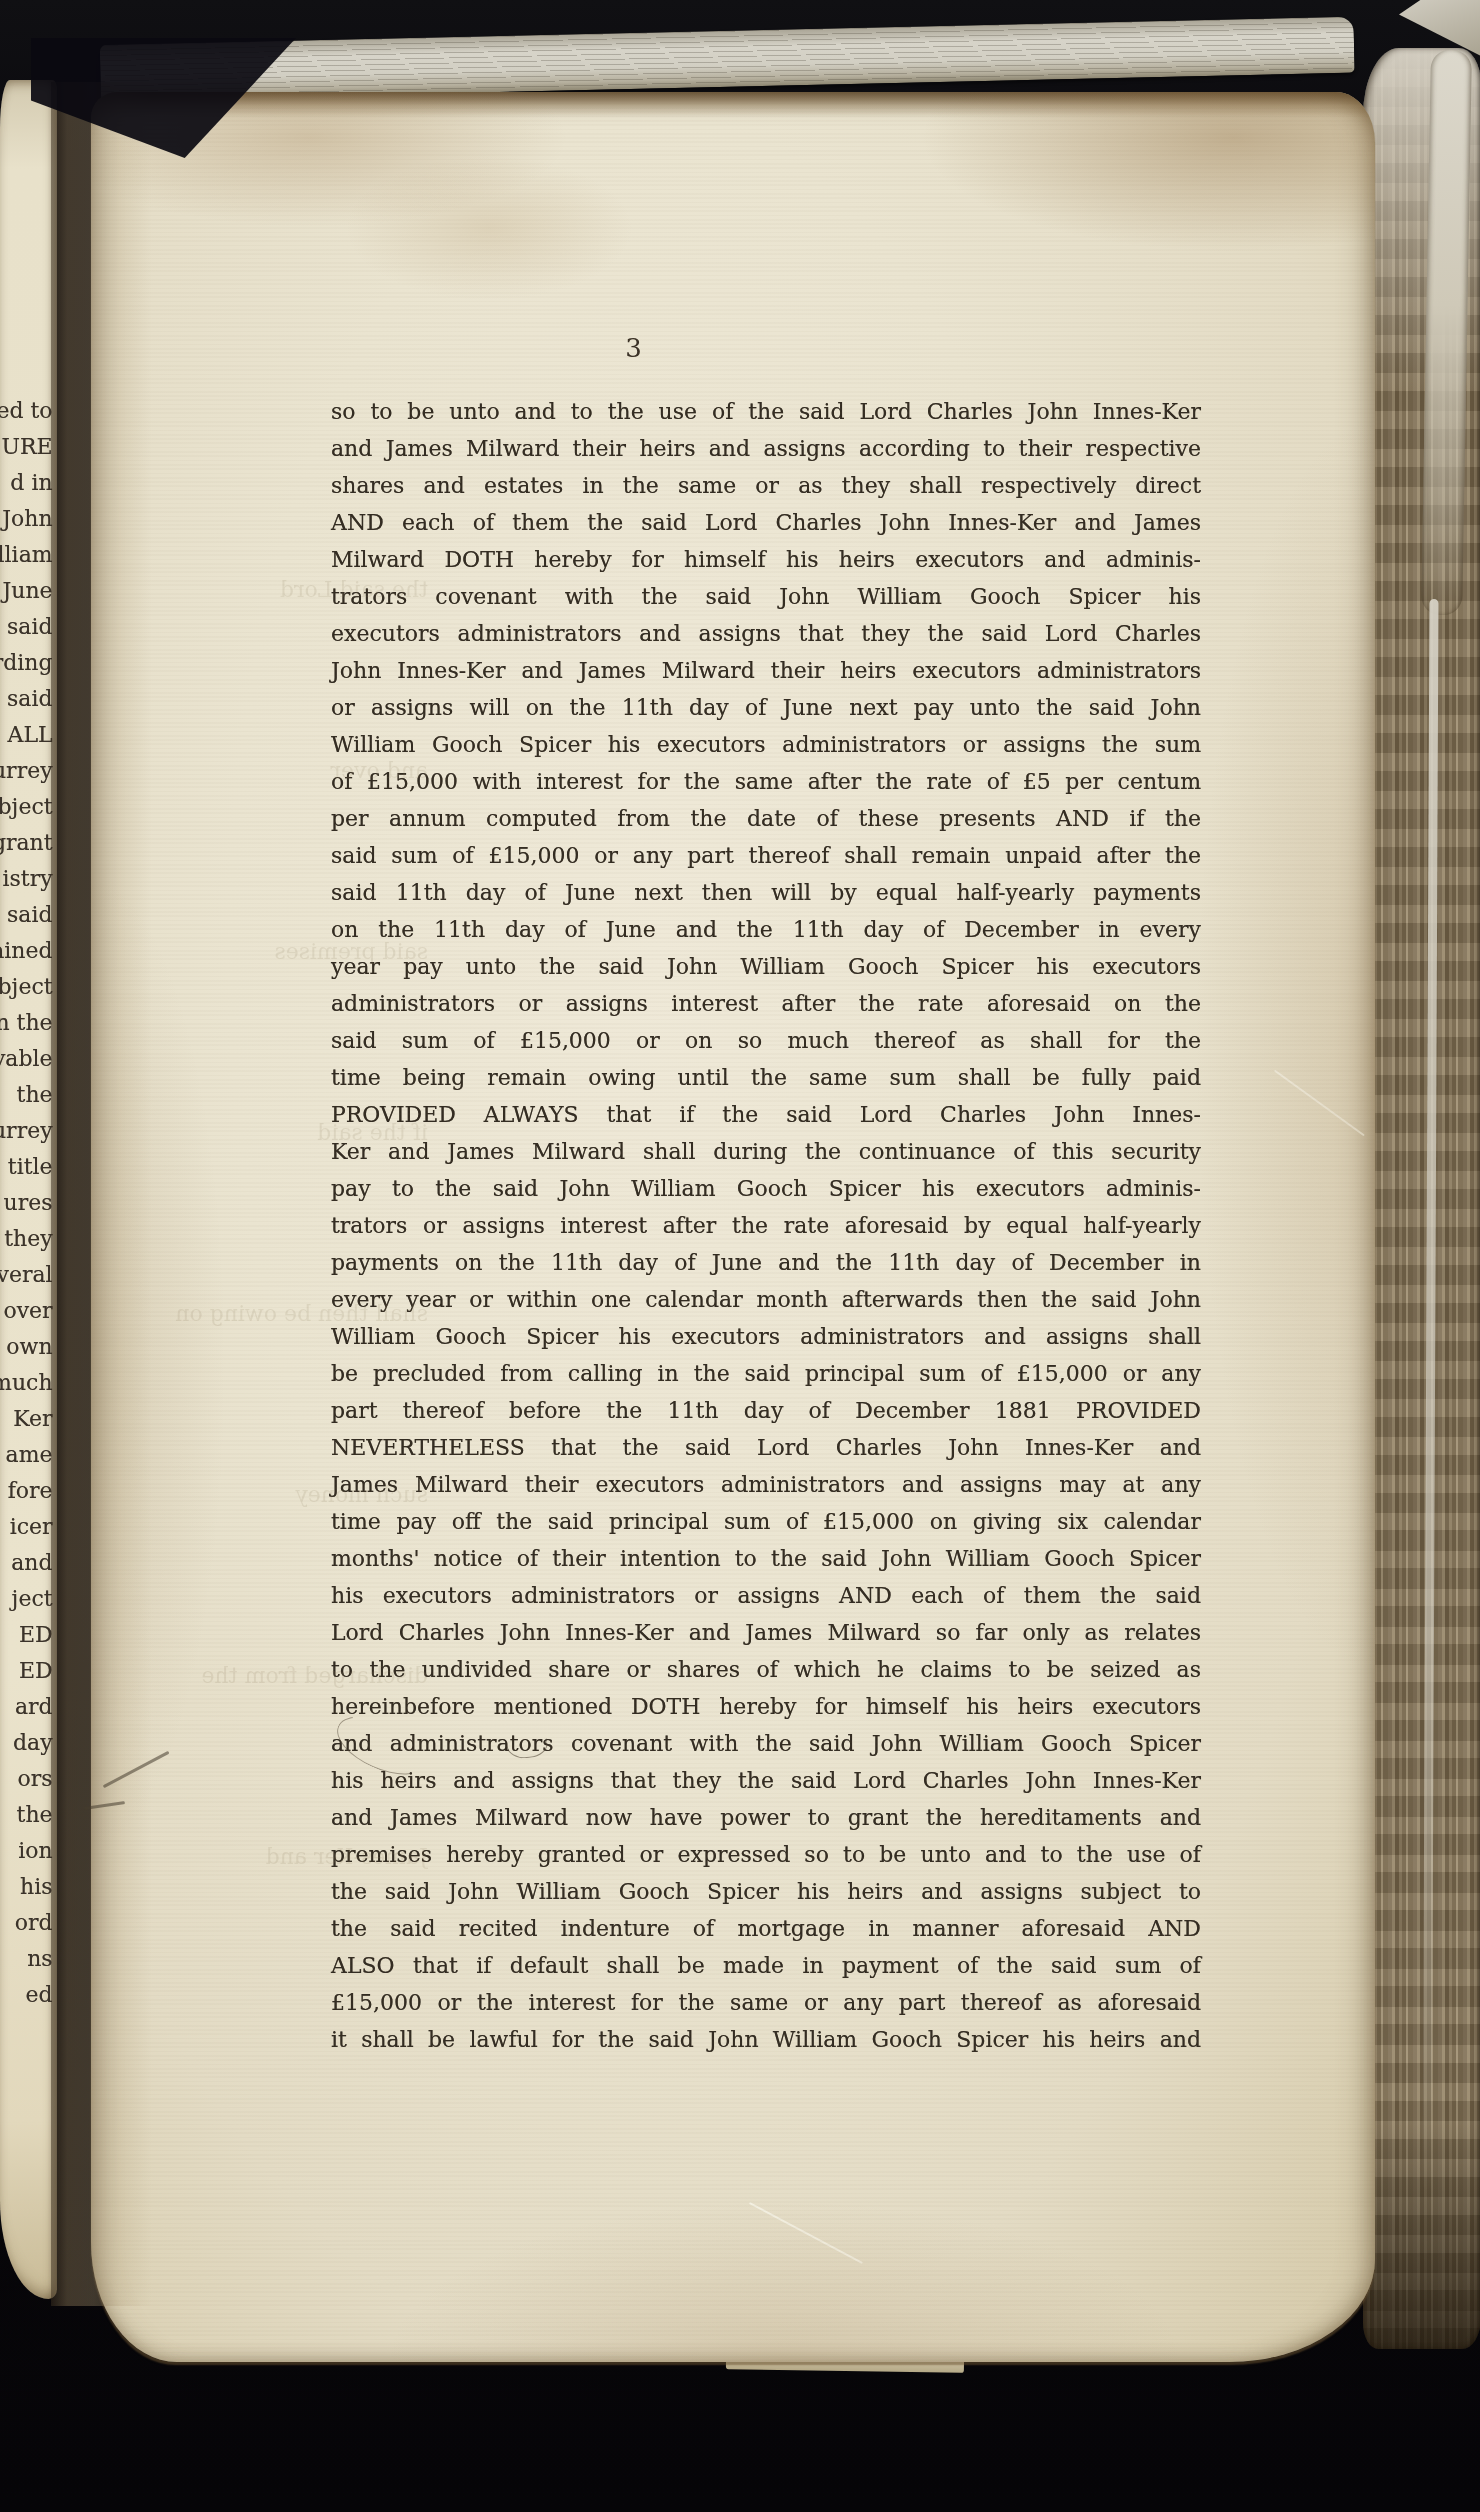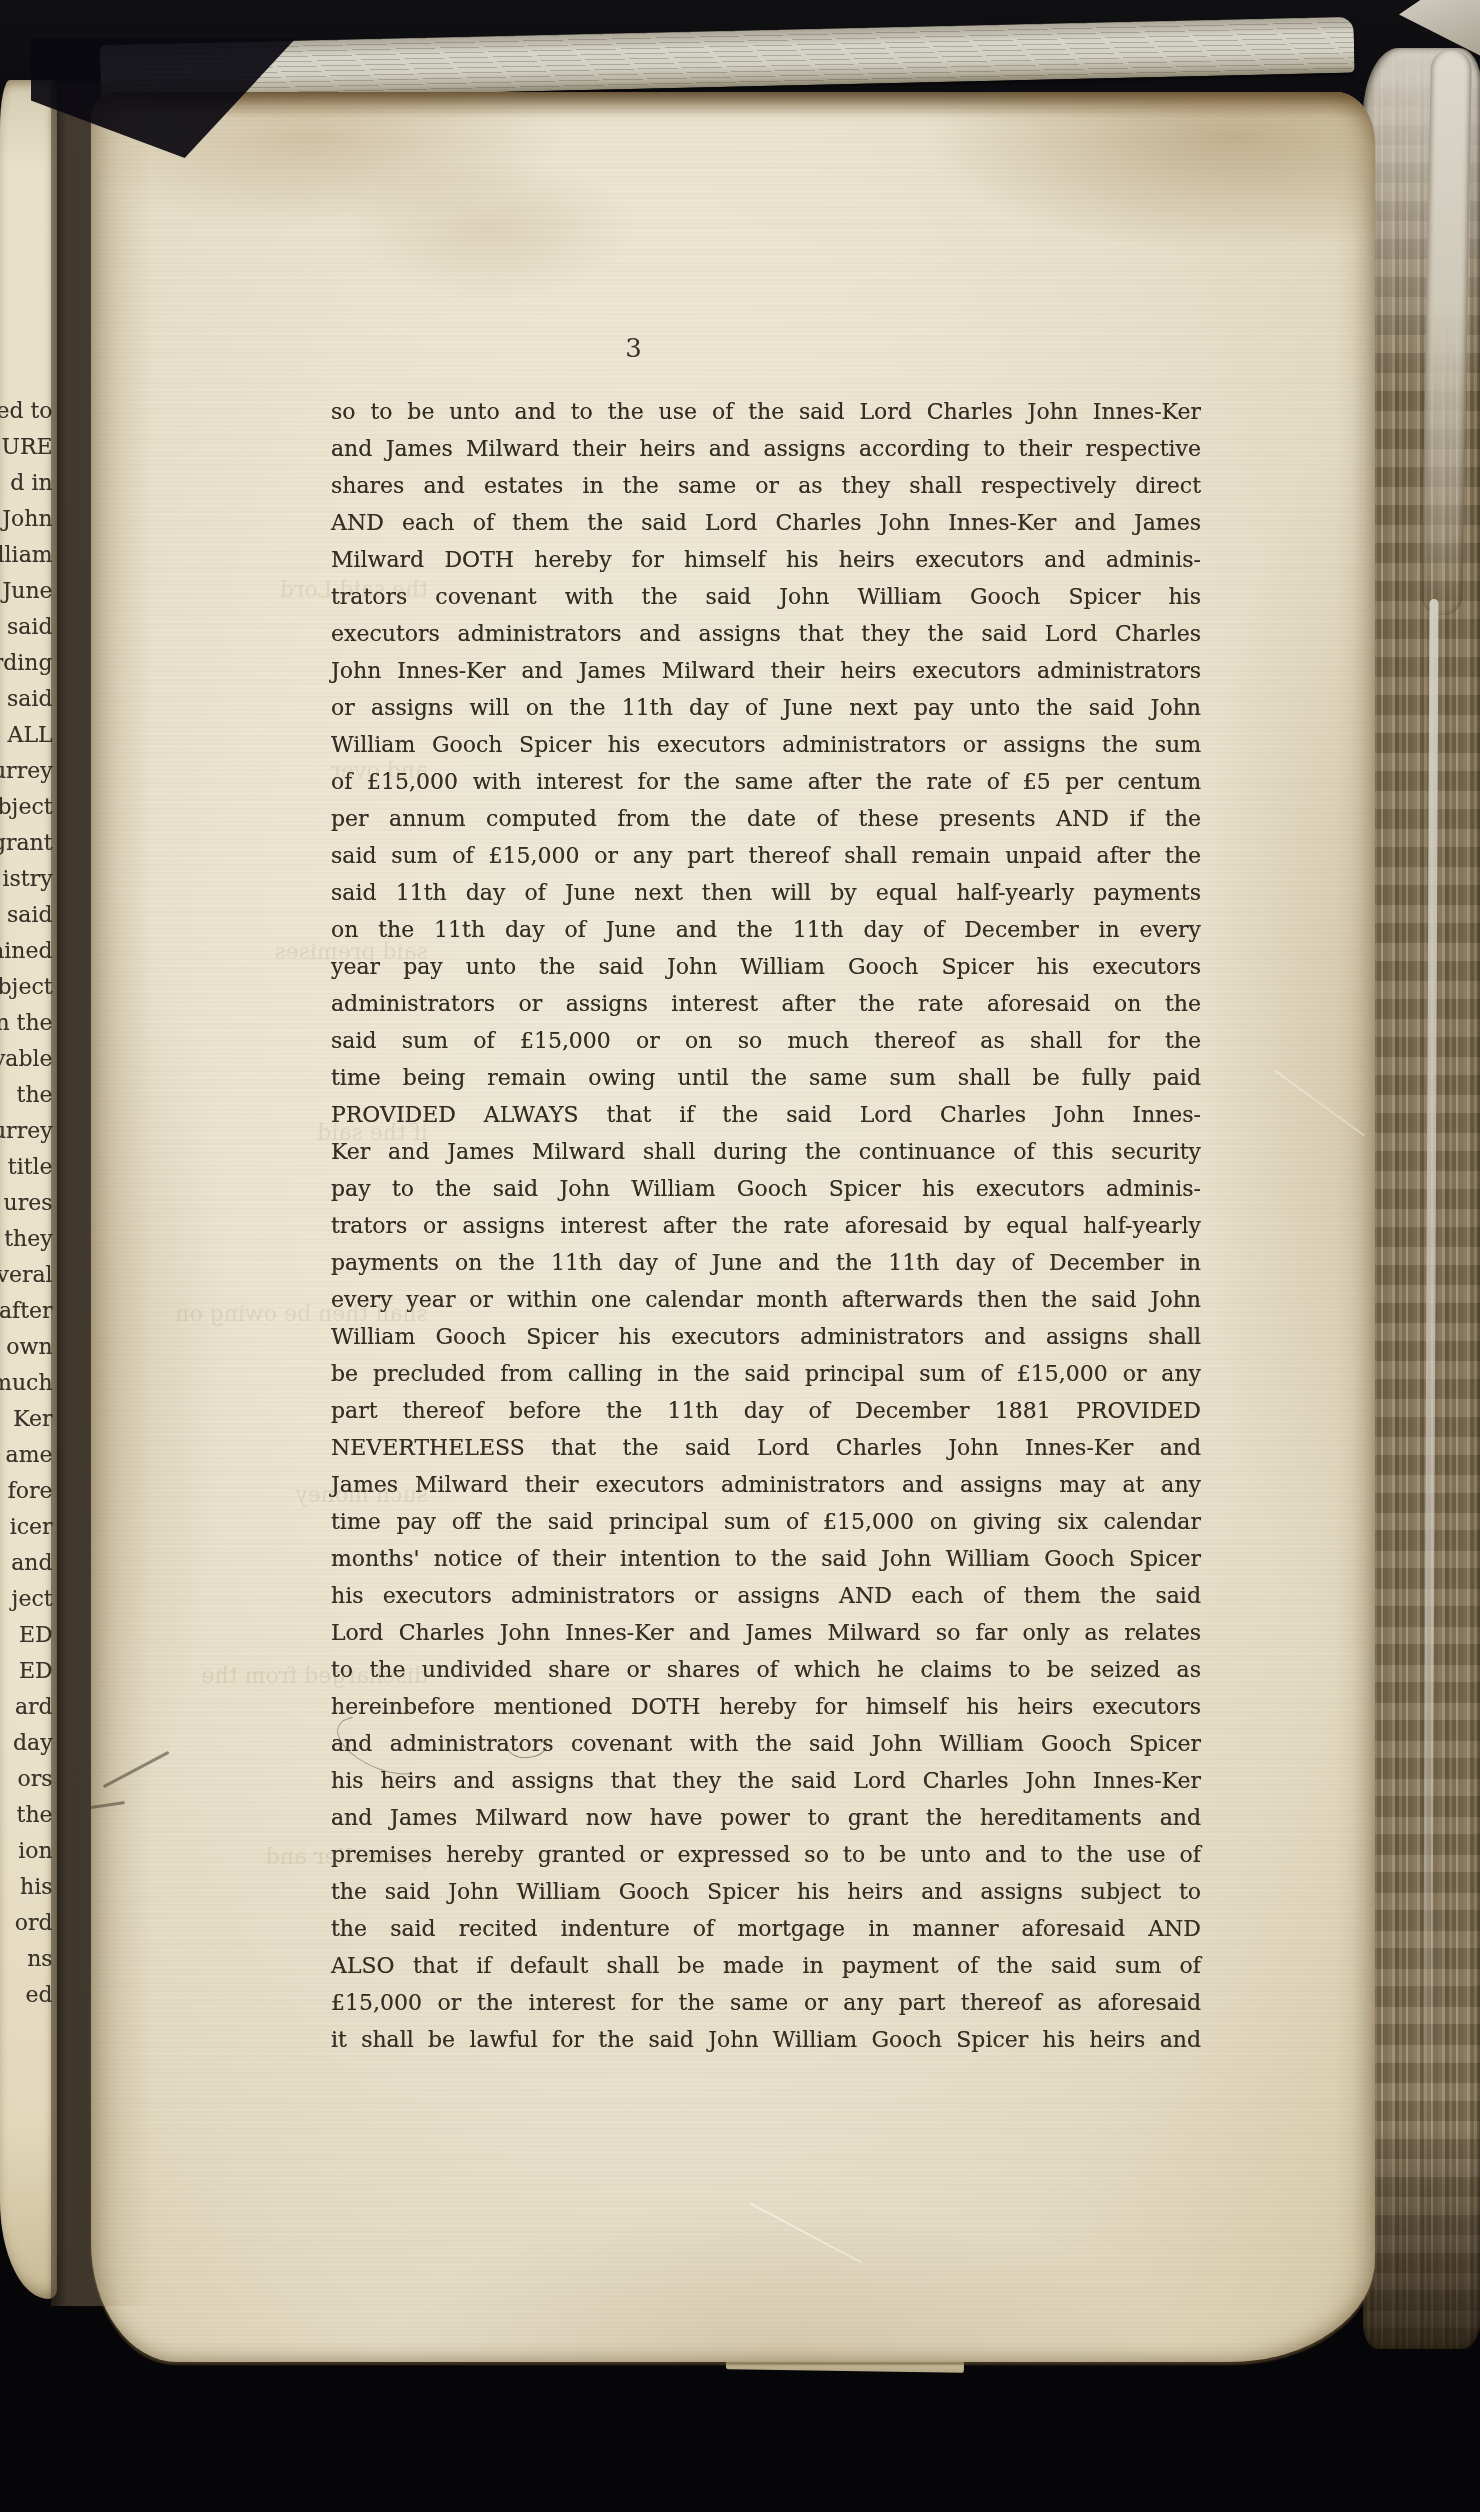--- a/index.html
+++ b/index.html
@@ -188,21 +188,21 @@
         <div class="fragment">ained</div>
         <div class="fragment">bject</div>
         <div class="fragment">n the</div>
         <div class="fragment">yable</div>
         <div class="fragment">the</div>
         <div class="fragment">urrey</div>
         <div class="fragment">title</div>
         <div class="fragment">ures</div>
         <div class="fragment">they</div>
         <div class="fragment">veral</div>
-        <div class="fragment">after</div>
+        <div class="fragment">over</div>
         <div class="fragment">own</div>
         <div class="fragment">much</div>
         <div class="fragment">Ker</div>
         <div class="fragment">ame</div>
         <div class="fragment">fore</div>
         <div class="fragment">icer</div>
         <div class="fragment">and</div>
         <div class="fragment">ject</div>
         <div class="fragment">ED</div>
         <div class="fragment">ED</div>

